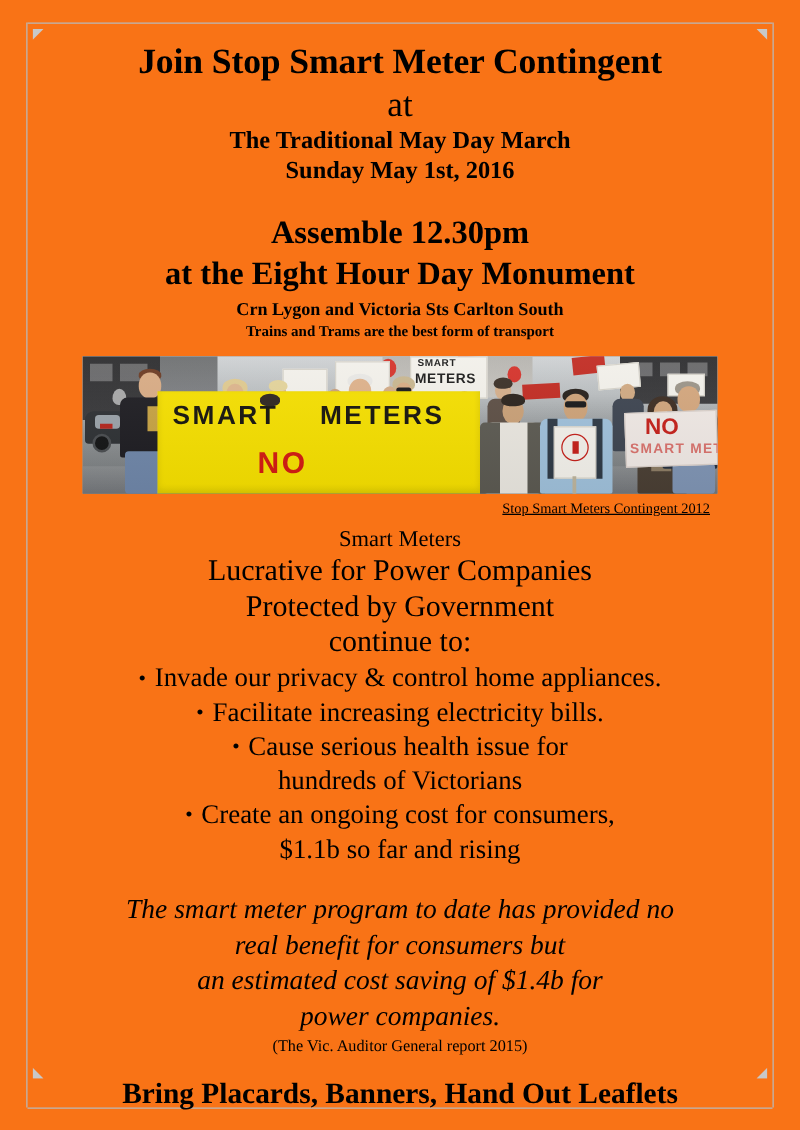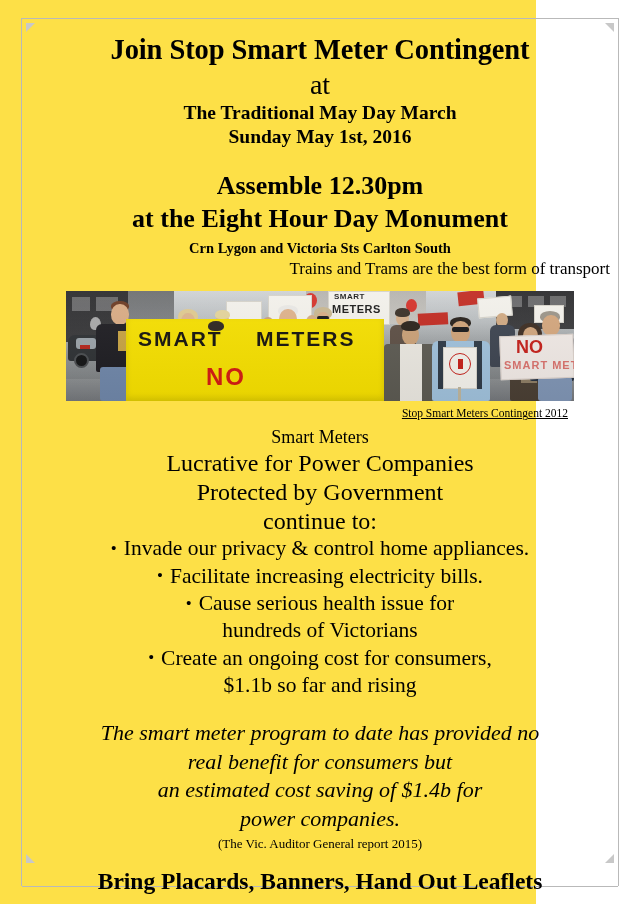--- a/index.html
+++ b/index.html
@@ -13,22 +13,22 @@
     overflow: hidden;
     font-family: "Liberation Serif", "DejaVu Serif", serif;
     color: #000000;
     position: relative;
   }
 
   
   #page {
     position: absolute;
     left: 0; top: 0;
-    width: 536px; height: 904px;
-    background: #fde047;
+    width: 640px; height: 904px;
+    background: #f97316;
   }
   .guide-v {
     position: absolute;
     top: 18px;
     width: 1px;
     height: 868px;
     background: #b9b9b9;
   }
   .guide-v.left  { left: 21px; }
   .guide-v.right { left: 618px; }
@@ -93,26 +93,25 @@
     margin: 0;
   }
   .addr {
     font-size: 14.5px;
     font-weight: bold;
     line-height: 1.25;
     margin: 0;
     padding-top: 3px;
   }
   .transport {
-    font-size: 17px;
-    font-weight: normal;
+    font-size: 12px;
+    font-weight: bold;
     line-height: 1.25;
     margin: 0;
     padding-top: 1px;
-    text-align: right;
   }
 
   
   #photo-wrap {
     position: relative;
     width: 508px;
     height: 110px;
     margin: 12px auto 0 auto;
   }
   #photo {

